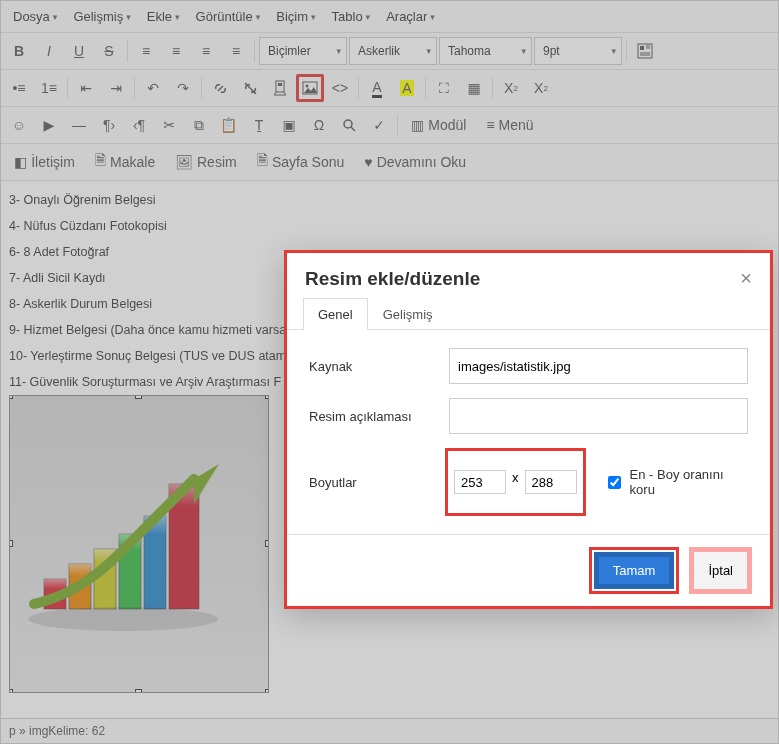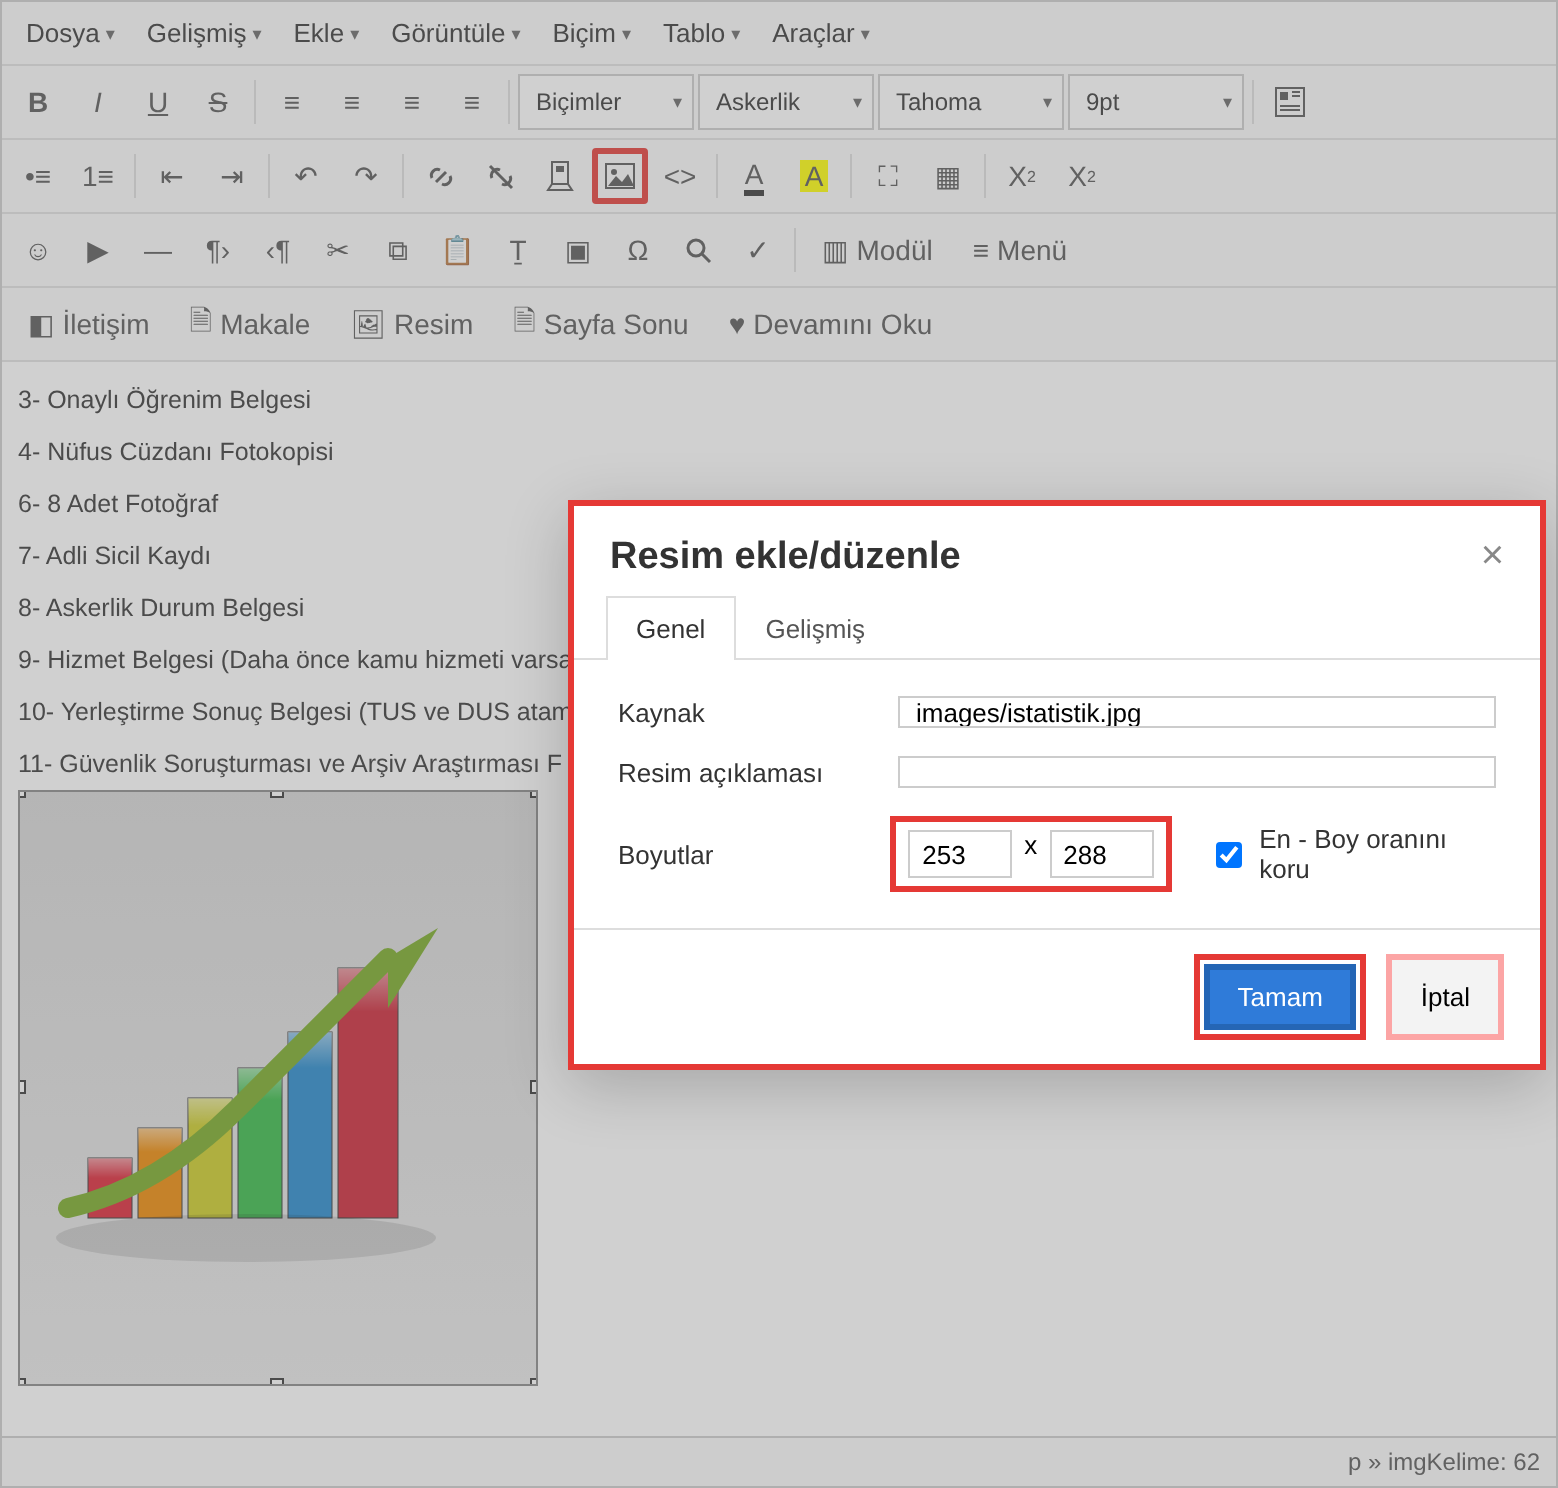--- a/index.html
+++ b/index.html
@@ -136,21 +136,21 @@
   .h-bl{bottom:-4px;left:-4px}.h-br{bottom:-4px;right:-4px}
   .h-tm{top:-4px;left:50%;margin-left:-4px}
   .h-bm{bottom:-4px;left:50%;margin-left:-4px}
   .h-ml{left:-4px;top:50%;margin-top:-4px}
   .h-mr{right:-4px;top:50%;margin-top:-4px}
   .statusbar {
     border-top: 1px solid #ccc;
     background: #fafafa;
     padding: 5px 8px;
     display: flex;
-    justify-content: flex-end;
+    justify-content: flex-start;
     font-size: 12px;
     color: #555;
   }
   
   .dialog {
     position: absolute;
     top: 250px;
     left: 284px;
     right: 6px;
     background: #fff;
@@ -202,30 +202,30 @@
     margin-bottom: 14px;
     gap: 10px;
   }
   .form-label {
     width: 130px;
     font-size: 13px;
     color: #333;
   }
   .form-input {
     flex: 1;
-    height: 16px;
+    height: 36px;
     border: 1px solid #ccc;
     padding: 0 8px;
     font-size: 13px;
   }
   .dim-group {
     display: flex;
     gap: 6px;
     border: 3px solid #e53935;
-    padding: 4px 6px;
+    padding: 19px 6px;
   }
   .dim-input {
     width: 52px;
     height: 24px;
     border: 1px solid #ccc;
     text-align: left;
     padding: 0 6px;
     font-size: 13px;
   }
   .check-row {
@@ -239,21 +239,21 @@
   .dlg-footer {
     border-top: 1px solid #ddd;
     padding: 12px 18px;
     display: flex;
     justify-content: flex-end;
     gap: 10px;
   }
   .btn {
     padding: 6px 14px;
     font-size: 13px;
-    border: 3px solid #fca5a5;
+    border: 5px solid #fca5a5;
     background: #f3f3f3;
     cursor: pointer;
   }
   .btn-primary {
     background: #2f7bd9;
     color: #fff;
     border-color: #2566b5;
   }
   .btn-primary-wrap {
     border: 3px solid #e53935;

